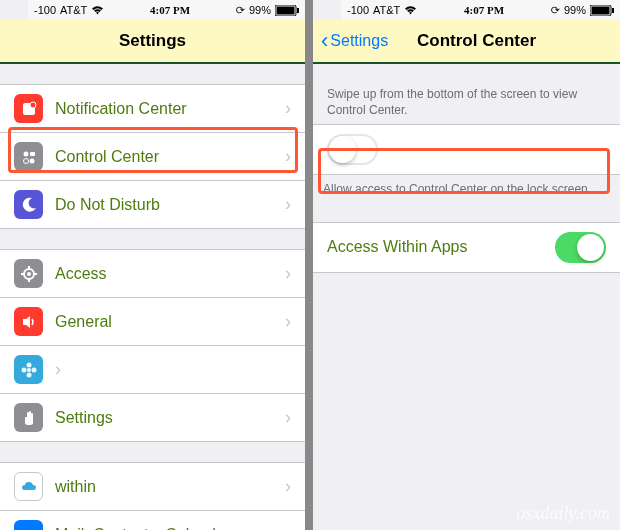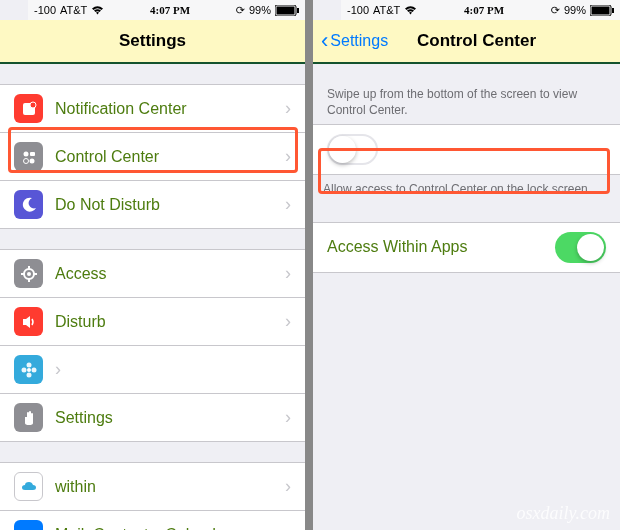--- a/index.html
+++ b/index.html
@@ -120,21 +120,21 @@
         <div class="cell-label">Access</div>
         <div class="chevron">›</div>
       </div>
       <div class="cell">
         <div class="icon icon-sounds">
             <svg viewBox="0 0 18 18">
               <path d="M3 6 L6 6 L10 3 L10 15 L6 12 L3 12 Z" fill="#fff"></path>
               <path d="M12 6 Q14 9 12 12" fill="none" stroke="#fff" stroke-width="1.5"></path>
             </svg>
           </div>
-        <div class="cell-label">Disturb</div>
+        <div class="cell-label">General</div>
         <div class="chevron">›</div>
       </div>
       <div class="cell">
         <div class="icon icon-wallpaper">
             <svg viewBox="0 0 18 18">
               <circle cx="9" cy="9" r="2" fill="#fff"></circle>
               <circle cx="9" cy="4" r="2.5" fill="#fff" opacity="0.9"></circle>
               <circle cx="9" cy="14" r="2.5" fill="#fff" opacity="0.9"></circle>
               <circle cx="4" cy="9" r="2.5" fill="#fff" opacity="0.9"></circle>
               <circle cx="14" cy="9" r="2.5" fill="#fff" opacity="0.9"></circle>

